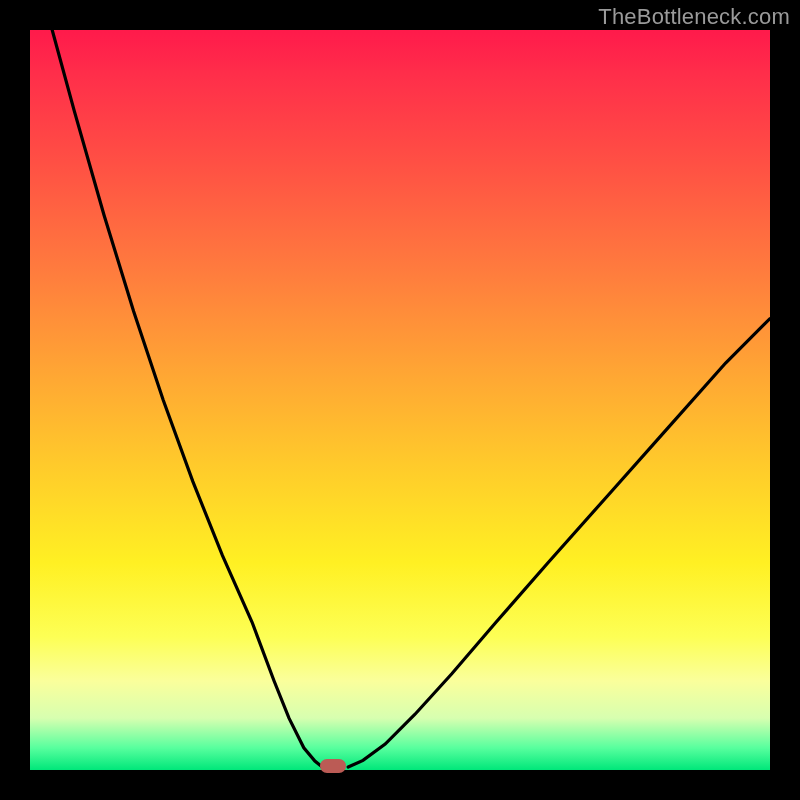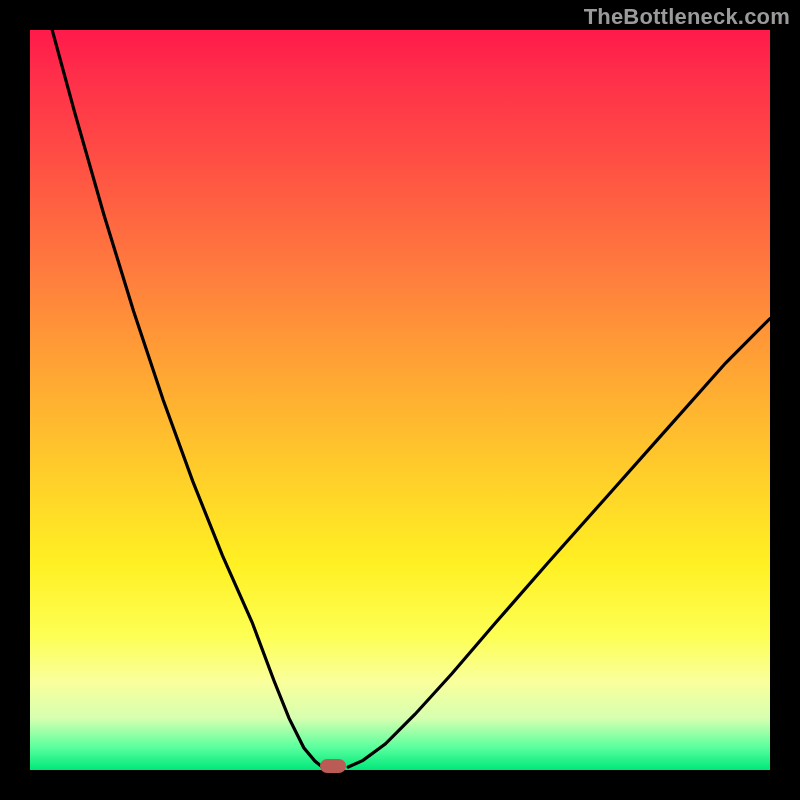--- a/index.html
+++ b/index.html
@@ -40,21 +40,21 @@
       #58ff9e 97%,
       #00e77a 100%
     );
   }
   .watermark {
     position: absolute;
     top: 4px;
     right: 10px;
     color: #9a9a9a;
     font-size: 22px;
-    font-weight: 700;
+    font-weight: 400;
     letter-spacing: 0.2px;
     user-select: none;
   }
   svg.curve {
     position: absolute;
     top: 0;
     left: 0;
     width: 740px;
     height: 740px;
   }

